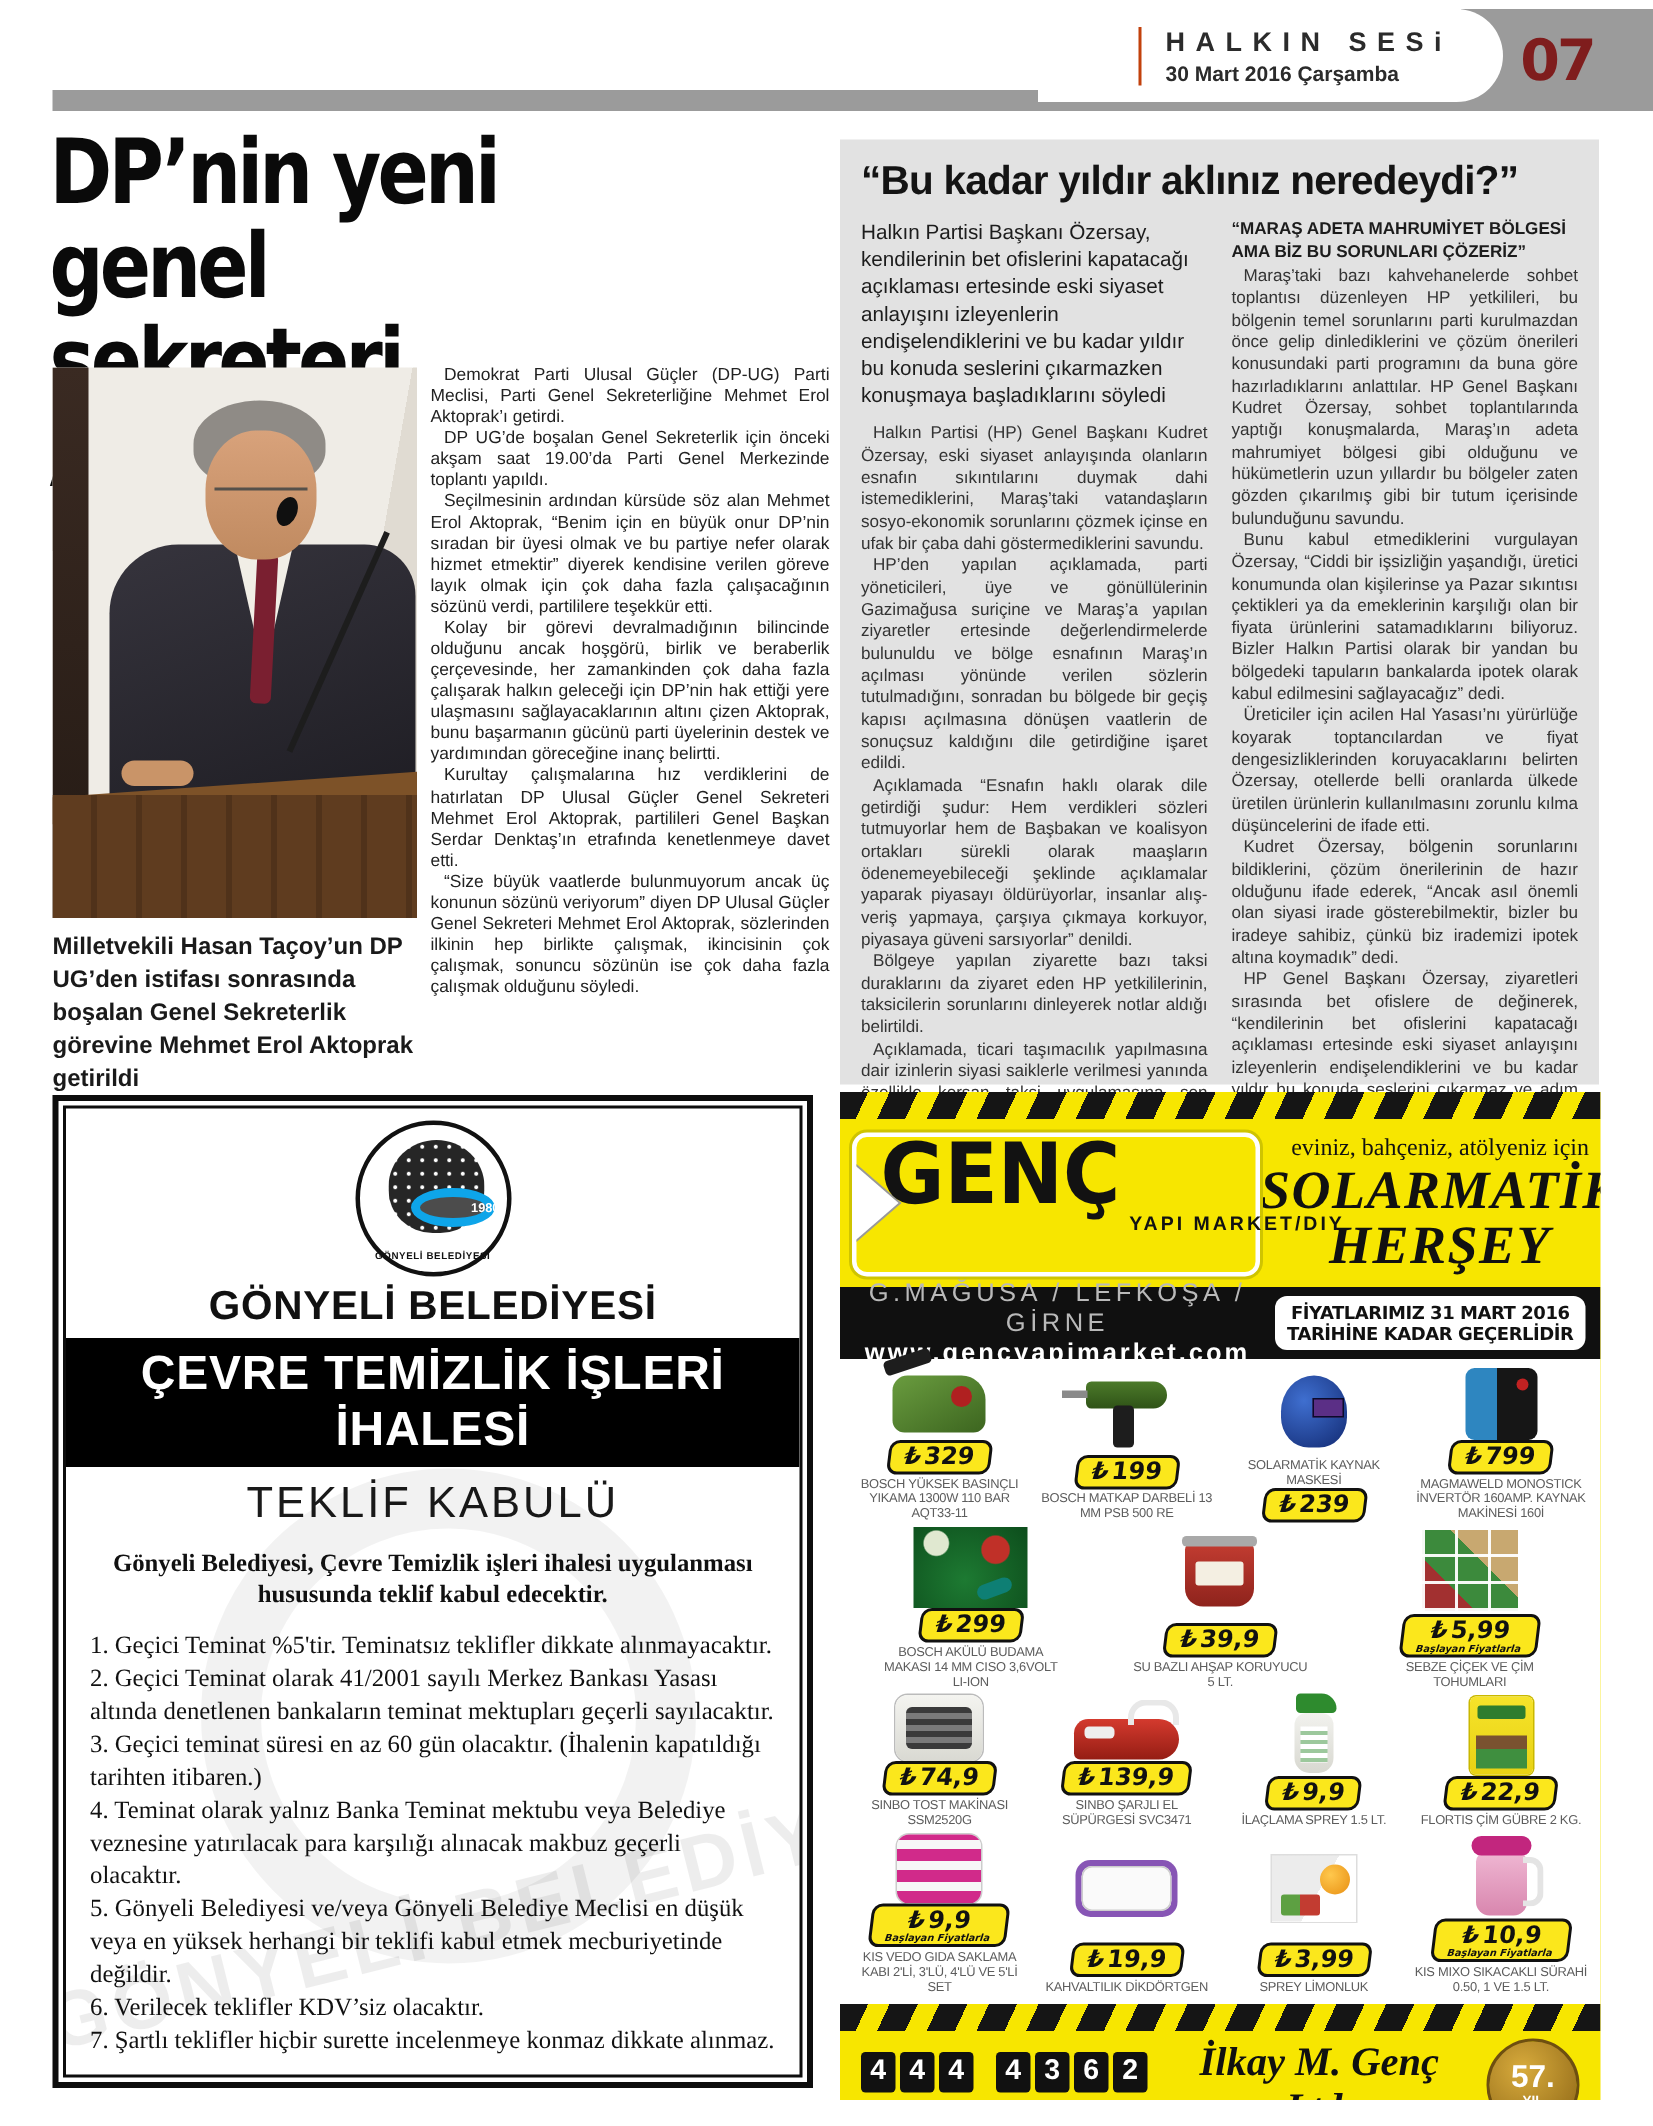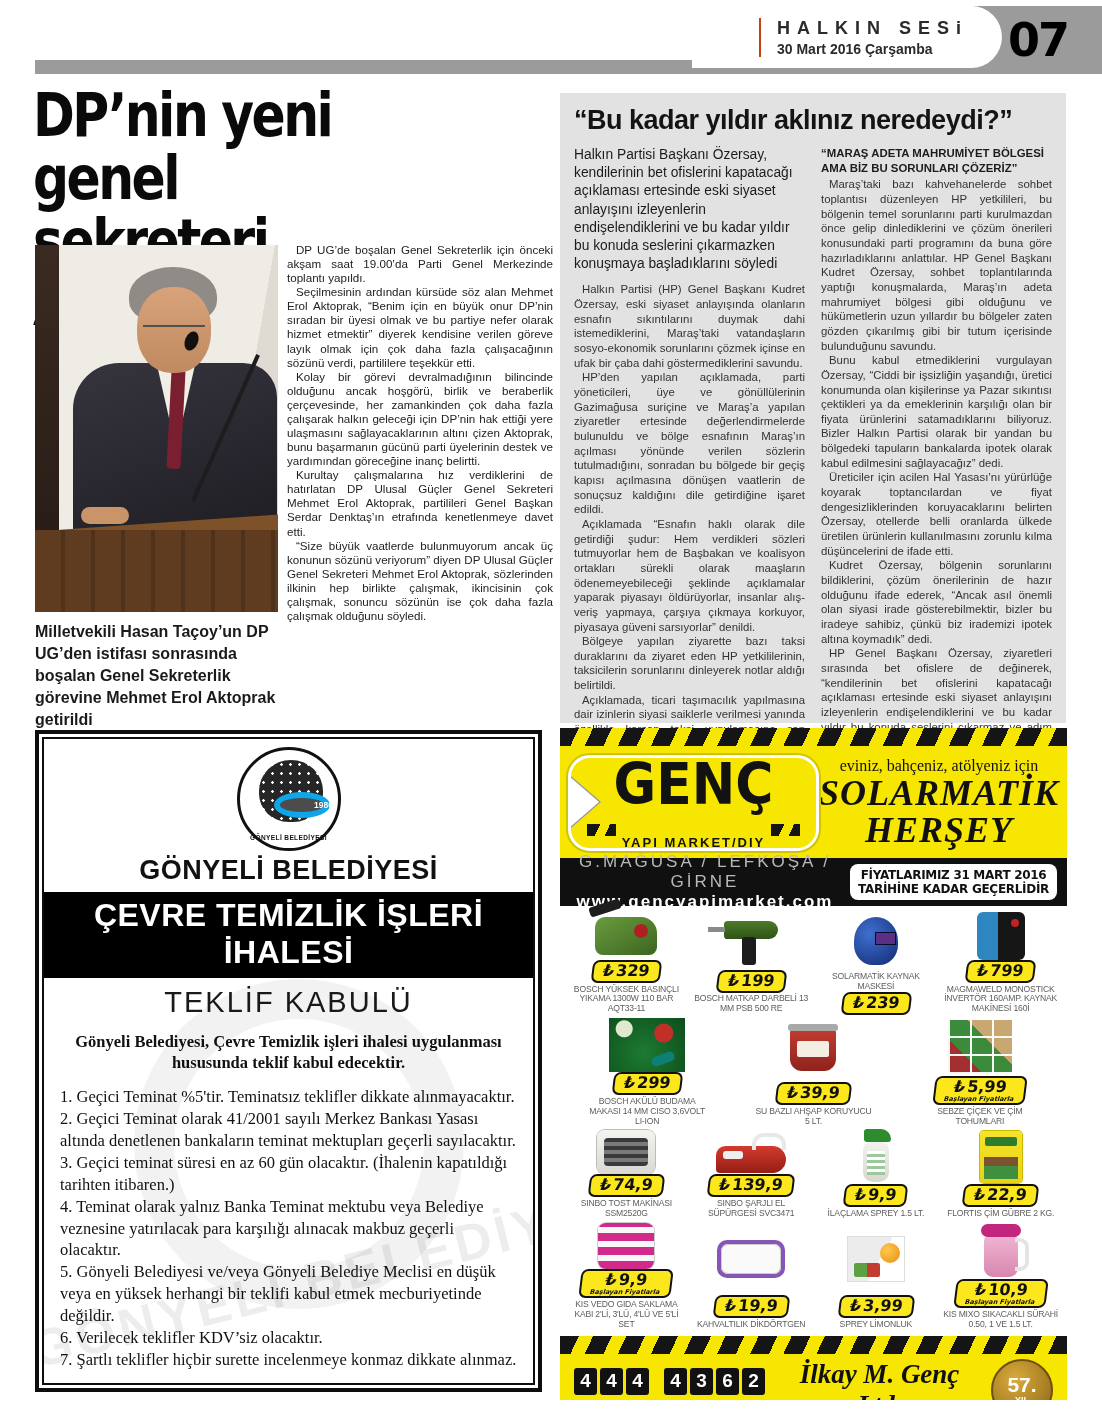--- a/index.html
+++ b/index.html
@@ -2,21 +2,21 @@
 <html><head>
 <meta charset="utf-8">
 <style>
   * { margin:0; padding:0; box-sizing:border-box; }
   body { background:#fff; font-family:"Liberation Sans", sans-serif; color:#111; }
   #page { position:relative; width:1102px; height:1417px; background:#fff; overflow:hidden; margin:0 auto; }
 
   
   .top-bar { position:absolute; left:35px; top:60px; right:0; height:14px; background:#9b9b9b; }
   .pagenum-block { position:absolute; right:0; top:6px; width:128px; height:68px; background:#9b9b9b; display:flex; align-items:center; justify-content:center; }
-  .pagenum { color:#000000; font-weight:bold; font-size:46px; letter-spacing:-2px; font-family:"DejaVu Sans", sans-serif; }
+  .pagenum { color:#7f1d1d; font-weight:bold; font-size:38px; letter-spacing:-2px; font-family:"DejaVu Sans", sans-serif; }
   .masthead-pill { position:absolute; right:100px; top:6px; height:62px; width:310px; background:#fff; border-radius:0 34px 34px 0; display:flex; align-items:center; justify-content:flex-end; padding-right:34px; }
   .masthead-inner { border-left:2px solid #c2410c; padding-left:16px; }
   .masthead-title { font-weight:bold; font-size:18px; letter-spacing:7px; color:#2b2b2b; }
   .masthead-date { font-weight:bold; font-size:14px; color:#2b2b2b; margin-top:2px; }
 
   
   .headline { position:absolute; left:33px; top:84px; width:520px; font-family:"DejaVu Sans", sans-serif; font-weight:bold; font-size:60px; line-height:1.05; letter-spacing:-3px; transform:scaleX(.84); transform-origin:left top; color:#0a0a0a; }
   .photo { position:absolute; left:35px; top:245px; width:243px; height:367px; background:linear-gradient(100deg,#cfc9bf 0 7%,#efece6 7% 78%,#e0dbd2 78%); overflow:hidden; }
   .ph-door { position:absolute; left:0; top:0; width:24px; height:100%; background:linear-gradient(#3a2a22,#241a14); }
   .ph-hair { position:absolute; left:94px; top:22px; width:88px; height:58px; border-radius:50% 50% 42% 42%; background:#8f8b86; }
@@ -56,21 +56,21 @@
   .g-banner { background:#000; color:#fff; font-weight:bold; font-size:32px; letter-spacing:.5px; padding:5px 0 7px; margin-top:6px; }
   .g-sub { font-size:29px; letter-spacing:2px; margin-top:8px; color:#1a1a1a; }
   .g-serif { font-family:"Liberation Serif", serif; }
   .g-intro { font-weight:bold; font-size:16.5px; line-height:1.3; margin:12px 30px 0; }
   .g-list { text-align:left; font-size:16.5px; line-height:1.33; margin:12px 16px 0; }
 
   
   .genc { position:absolute; left:560px; top:728px; width:507px; height:672px; background:#f7e600; display:flex; flex-direction:column; overflow:hidden; }
   .stripes { height:18px; background:repeating-linear-gradient(115deg,#151515 0 17px,#f7e600 17px 30px); flex:none; }
   .genc-header { height:112px; display:flex; align-items:center; padding:6px 8px 4px; flex:none; }
-  .genc-logo-box { position:relative; width:272px; height:96px; background:#f7e600; border:3px solid #fff; border-radius:22px; box-shadow:0 0 0 2px #cfc400; display:flex; flex-direction:column; justify-content:space-between; padding:4px 16px; }
+  .genc-logo-box { position:relative; width:272px; height:96px; background:#f7e600; border:3px solid #fff; border-radius:10px; box-shadow:0 0 0 2px #cfc400; display:flex; flex-direction:row; justify-content:space-between; padding:4px 16px; }
   .genc-arrow { position:absolute; left:-2px; top:18px; width:0; height:0; border-top:26px solid transparent; border-bottom:26px solid transparent; border-left:30px solid #fff; filter:drop-shadow(2px 0 0 #999); }
   .mini-stripe { height:12px; background:repeating-linear-gradient(115deg,#151515 0 12px,#f7e600 12px 21px); }
   .genc-word { font-family:"DejaVu Sans", sans-serif; font-weight:bold; font-size:52px; line-height:.92; letter-spacing:0px; text-align:center; color:#121212; transform:scaleY(1.08); }
   .genc-sub-row { display:flex; align-items:center; gap:6px; }
   .genc-sub-row .mini-stripe { flex:1; }
   .genc-sub { font-size:13px; font-weight:bold; letter-spacing:2px; color:#121212; white-space:nowrap;margin-top:25px; }
   .genc-tag { flex:1; text-align:center; font-family:"Liberation Serif", serif; color:#111; }
   .tag-top { font-size:16px; }
   .tag-main { font-style:italic; font-weight:bold; font-size:36px; line-height:1.02; letter-spacing:1px; }
   .genc-locbar { height:48px; background:#101010; display:flex; align-items:center; padding:0 10px; gap:10px; flex:none; }
@@ -168,20 +168,21 @@
     <div class="ph-mic"></div>
     <div class="ph-michead"></div>
     <div class="ph-hand"></div>
     <div class="ph-podium-top"></div>
     <div class="ph-podium"></div>
   </div>
 
   <div class="caption">Milletvekili Hasan Taçoy’un DP UG’den istifası sonrasında boşalan Genel Sekreterlik görevine Mehmet Erol Aktoprak getirildi</div>
 
   <div class="main-col">
+    <p>Demokrat Parti Ulusal Güçler (DP-UG) Parti Meclisi, Parti Genel Sekreterliğine Mehmet Erol Aktoprak’ı getirdi.</p>
     <p>DP UG’de boşalan Genel Sekreterlik için önceki akşam saat 19.00’da Parti Genel Merkezinde toplantı yapıldı.</p>
     <p>Seçilmesinin ardından kürsüde söz alan Mehmet Erol Aktoprak, “Benim için en büyük onur DP’nin sıradan bir üyesi olmak ve bu partiye nefer olarak hizmet etmektir” diyerek kendisine verilen göreve layık olmak için çok daha fazla çalışacağının sözünü verdi, partililere teşekkür etti.</p>
     <p>Kolay bir görevi devralmadığının bilincinde olduğunu ancak hoşgörü, birlik ve beraberlik çerçevesinde, her zamankinden çok daha fazla çalışarak halkın geleceği için DP’nin hak ettiği yere ulaşmasını sağlayacaklarının altını çizen Aktoprak, bunu başarmanın gücünü parti üyelerinin destek ve yardımından göreceğine inanç belirtti.</p>
     <p>Kurultay çalışmalarına hız verdiklerini de hatırlatan DP Ulusal Güçler Genel Sekreteri Mehmet Erol Aktoprak, partilileri Genel Başkan Serdar Denktaş’ın etrafında kenetlenmeye davet etti.</p>
     <p>“Size büyük vaatlerde bulunmuyorum ancak üç konunun sözünü veriyorum” diyen DP Ulusal Güçler Genel Sekreteri Mehmet Erol Aktoprak, sözlerinden ilkinin hep birlikte çalışmak, ikincisinin çok çalışmak, sonuncu sözünün ise çok daha fazla çalışmak olduğunu söyledi.</p>
   </div>
 
   <div class="gray-box">
     <div class="rt-headline">“Bu kadar yıldır aklınız neredeydi?”</div>
     <div class="rt-cols">

